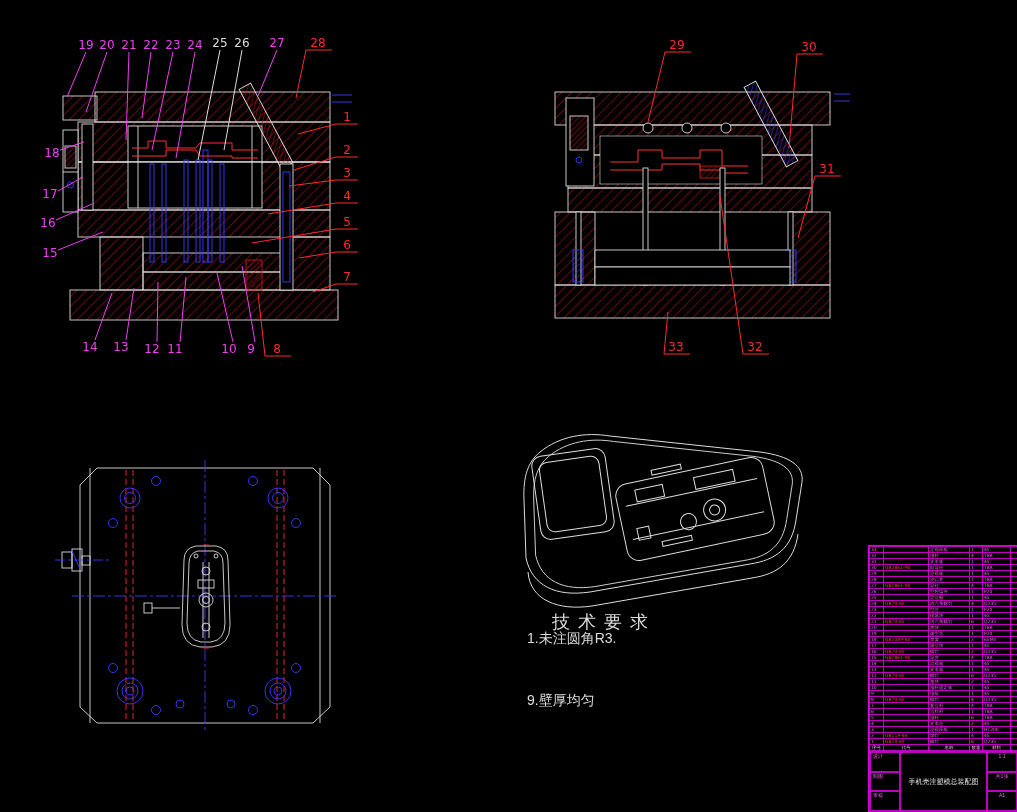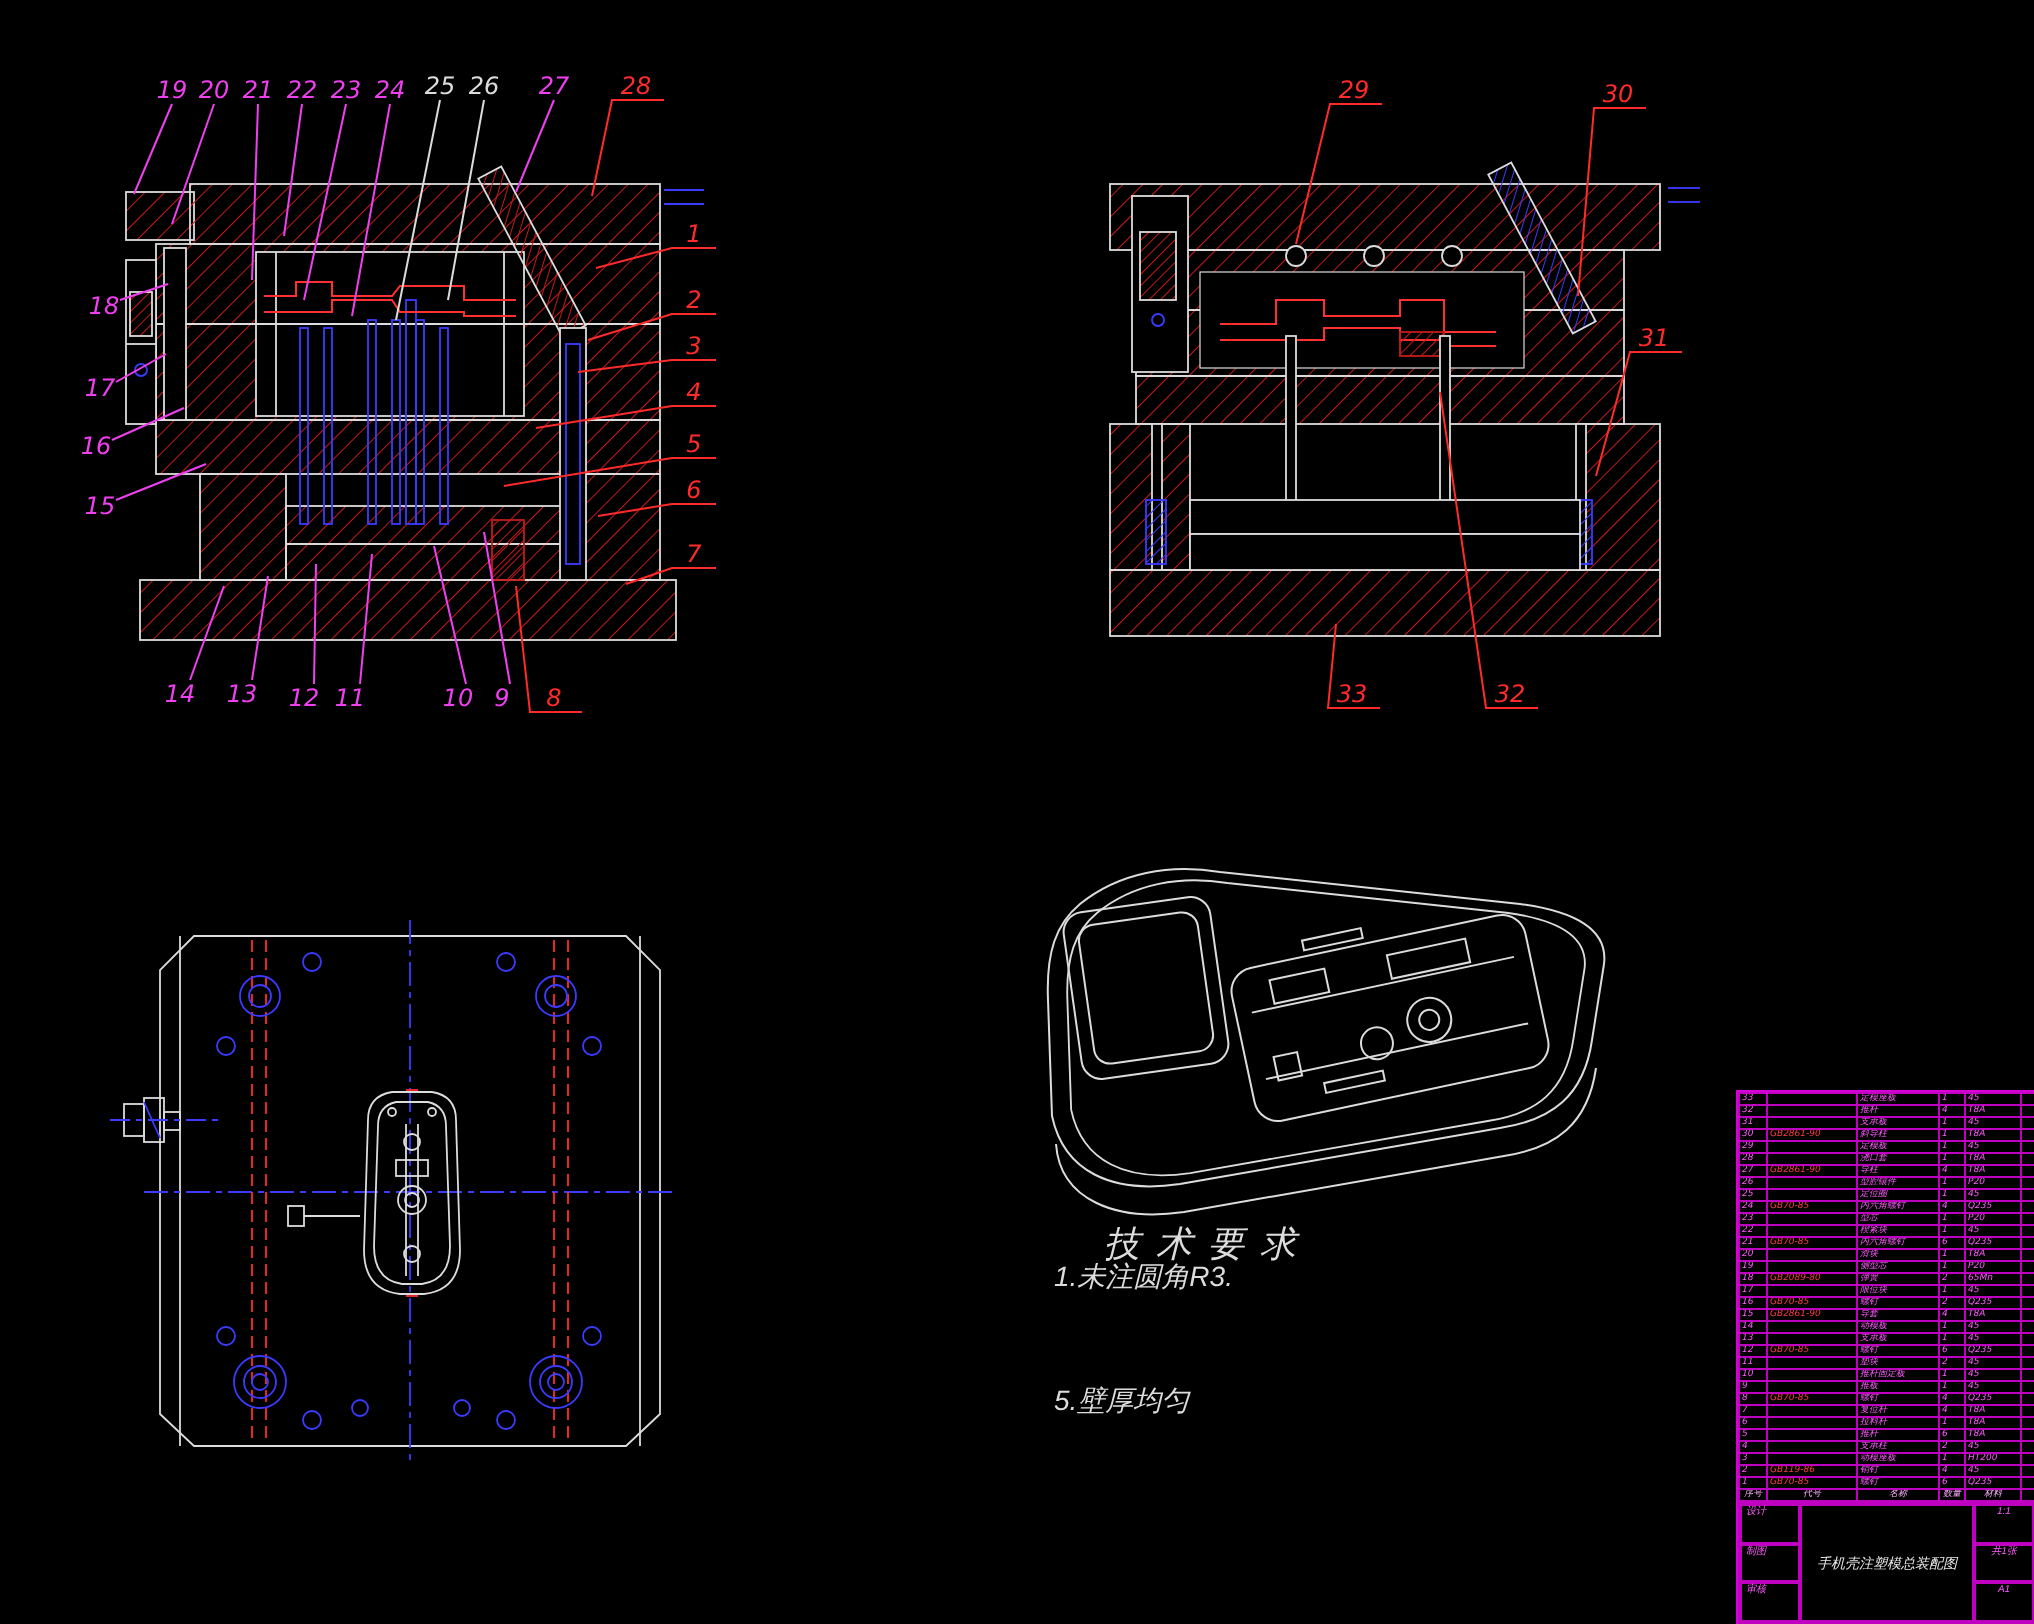--- a/index.html
+++ b/index.html
@@ -1,17 +1,17 @@
 <!DOCTYPE html>
 <html><head>
 <meta charset="utf-8">
 <style>
   html,body{margin:0;padding:0;background:#000;}
   #stage{position:relative;width:1017px;height:812px;background:#000;overflow:hidden;
-         font-family:"Liberation Sans","DejaVu Sans",sans-serif;font-style:italic;}
+         font-family:"Liberation Sans","DejaVu Sans",sans-serif;}
   svg{position:absolute;left:0;top:0;}
   .co{position:absolute;transform:translateX(-50%);font-size:12px;color:#ef40ef;
       font-family:"DejaVu Sans",sans-serif;white-space:nowrap;}
   .co.red{color:#ff2a2a;}
   .co.white{color:#dcdcdc;}
   .tech-heading{position:absolute;left:552px;top:610px;color:#dcdcdc;font-size:18px;
       letter-spacing:8px;white-space:nowrap;}
   .tech-item{position:absolute;color:#dcdcdc;font-size:14px;white-space:nowrap;}
   
   .bom{position:absolute;left:868px;top:545px;width:149px;height:266px;display:flex;
@@ -311,21 +311,21 @@
 <span class="co" style="left:251px;top:342px">9</span>
 <span class="co red" style="left:277px;top:342px">8</span>
 <span class="co red" style="left:677px;top:38px">29</span>
 <span class="co red" style="left:809px;top:40px">30</span>
 <span class="co red" style="left:827px;top:162px">31</span>
 <span class="co red" style="left:676px;top:340px">33</span>
 <span class="co red" style="left:755px;top:340px">32</span>
 
 <div class="tech-heading">技术要求</div>
 <div class="tech-item" style="left:527px;top:630px">1.未注圆角R3.</div>
-<div class="tech-item" style="left:527px;top:692px">5.壁厚均匀</div>
+<div class="tech-item" style="left:527px;top:692px">9.壁厚均匀</div>
 
 <div class="bom">
   <table>
     <tbody>
 
         <tr>
           <td class="col-no">33</td>
           <td class="col-code code"></td>
           <td class="col-name">定模座板</td>
           <td class="col-qty">1</td>

